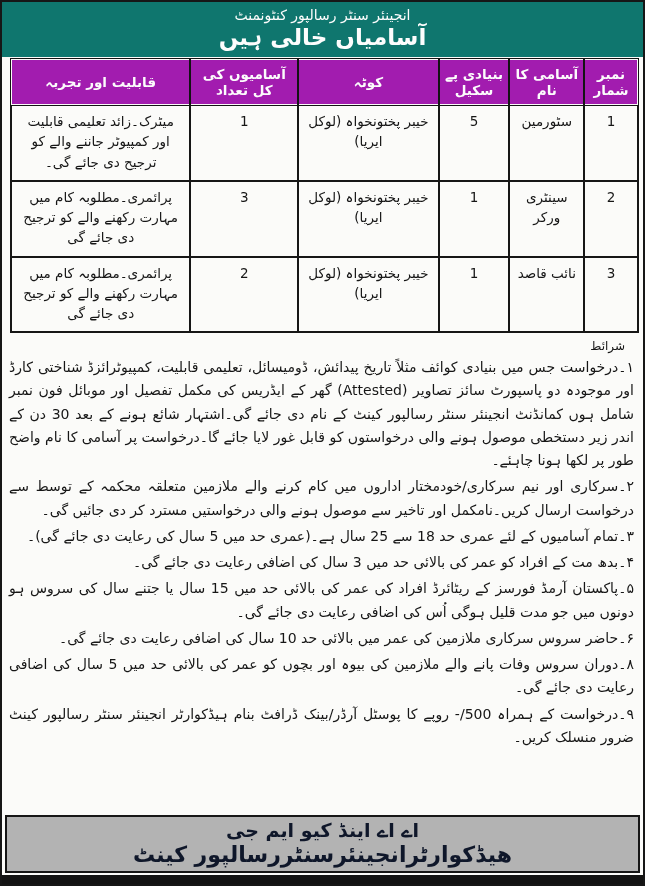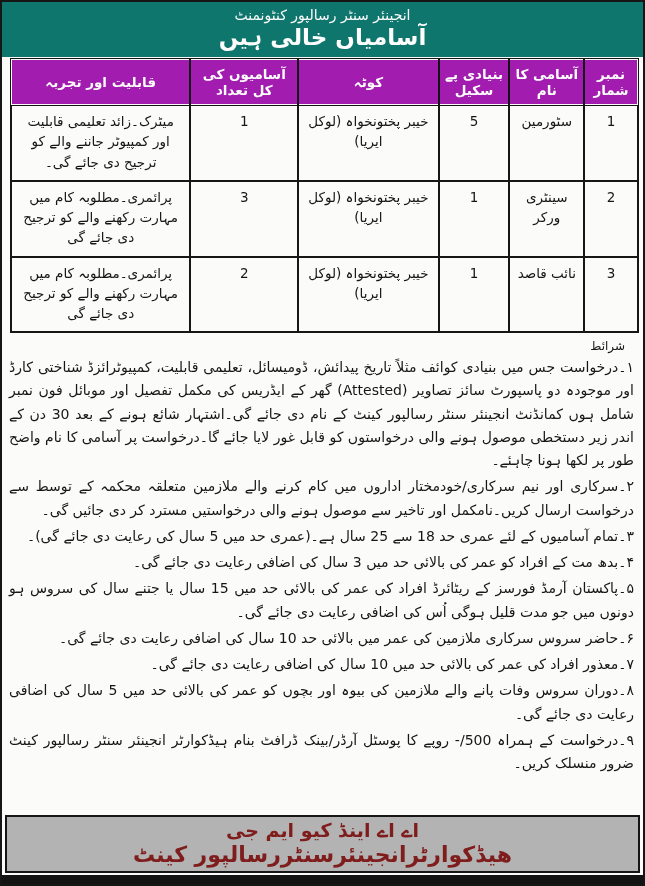--- a/index.html
+++ b/index.html
@@ -54,21 +54,21 @@
   .conds{
     direction:rtl;text-align:justify;
     font-size:14px;line-height:1.66;
     padding:3px 9px 0 7px;flex:1 1 auto;overflow:hidden;
   }
   .cond-item{margin:0 0 3px 0;}
   
   .banner-bottom{
     flex:0 0 auto;
     margin:2px 3px 2px 3px;
-    background:#b3b3b3;color:#7f1d1d;
+    background:#b3b3b3;color:#0f172a;
     border:2px solid #161616;
     text-align:center;direction:rtl;
     padding:2px 0 4px 0;
   }
   .banner-bottom .f1{font-size:19px;font-weight:bold;}
   .banner-bottom .f2{font-size:22px;font-weight:bold;margin-top:1px;}
   .bottom-strip{flex:0 0 auto;height:9px;background:#131313;}
 </style>
 </head>
 <body>
@@ -130,21 +130,20 @@
 
   <div class="cond-head">شرائط</div>
 
   <div class="conds">
     <div class="cond-item">۱۔درخواست جس میں بنیادی کوائف مثلاً تاریخ پیدائش، ڈومیسائل، تعلیمی قابلیت، کمپیوٹرائزڈ شناختی کارڈ اور موجودہ دو پاسپورٹ سائز تصاویر (Attested) گھر کے ایڈریس کی مکمل تفصیل اور موبائل فون نمبر شامل ہوں کمانڈنٹ انجینئر سنٹر رسالپور کینٹ کے نام دی جائے گی۔اشتہار شائع ہونے کے بعد 30 دن کے اندر زیر دستخطی موصول ہونے والی درخواستوں کو قابل غور لایا جائے گا۔درخواست پر آسامی کا نام واضح طور پر لکھا ہونا چاہئے۔</div>
     <div class="cond-item">۲۔سرکاری اور نیم سرکاری/خودمختار اداروں میں کام کرنے والے ملازمین متعلقہ محکمہ کے توسط سے درخواست ارسال کریں۔نامکمل اور تاخیر سے موصول ہونے والی درخواستیں مسترد کر دی جائیں گی۔</div>
     <div class="cond-item">۳۔تمام آسامیوں کے لئے عمری حد 18 سے 25 سال ہے۔(عمری حد میں 5 سال کی رعایت دی جائے گی)۔</div>
     <div class="cond-item">۴۔بدھ مت کے افراد کو عمر کی بالائی حد میں 3 سال کی اضافی رعایت دی جائے گی۔</div>
     <div class="cond-item">۵۔پاکستان آرمڈ فورسز کے ریٹائرڈ افراد کی عمر کی بالائی حد میں 15 سال یا جتنے سال کی سروس ہو دونوں میں جو مدت قلیل ہوگی اُس کی اضافی رعایت دی جائے گی۔</div>
     <div class="cond-item">۶۔حاضر سروس سرکاری ملازمین کی عمر میں بالائی حد 10 سال کی اضافی رعایت دی جائے گی۔</div>
-    <div class="cond-item">۷۔معذور افراد کی عمر کی بالائی حد میں 10 سال کی اضافی رعایت دی جائے گی۔</div>
     <div class="cond-item">۸۔دوران سروس وفات پانے والے ملازمین کی بیوہ اور بچوں کو عمر کی بالائی حد میں 5 سال کی اضافی رعایت دی جائے گی۔</div>
     <div class="cond-item">۹۔درخواست کے ہمراہ 500/- روپے کا پوسٹل آرڈر/بینک ڈرافٹ بنام ہیڈکوارٹر انجینئر سنٹر رسالپور کینٹ ضرور منسلک کریں۔</div>
 
   </div>
 
   <div class="banner-bottom">
     <div class="f1">اے اے اینڈ کیو ایم جی</div>
     <div class="f2">ھیڈکوارٹرانجینئرسنٹررسالپور کینٹ</div>
   </div>
 

